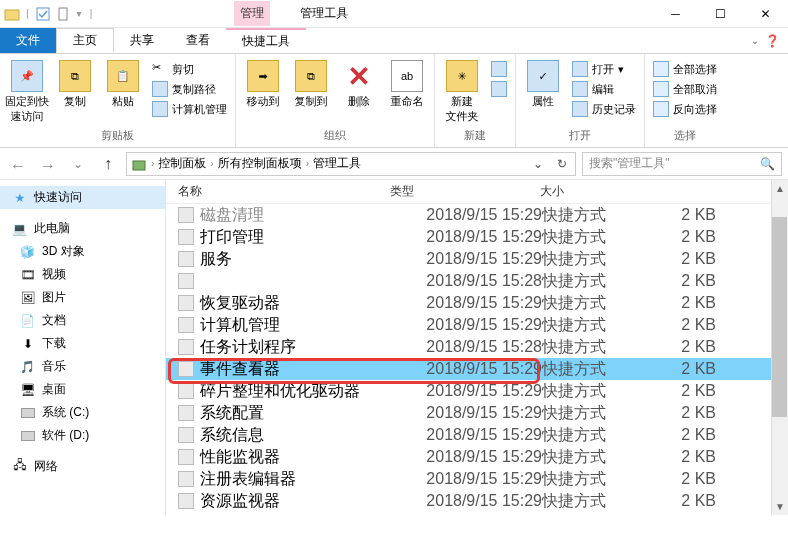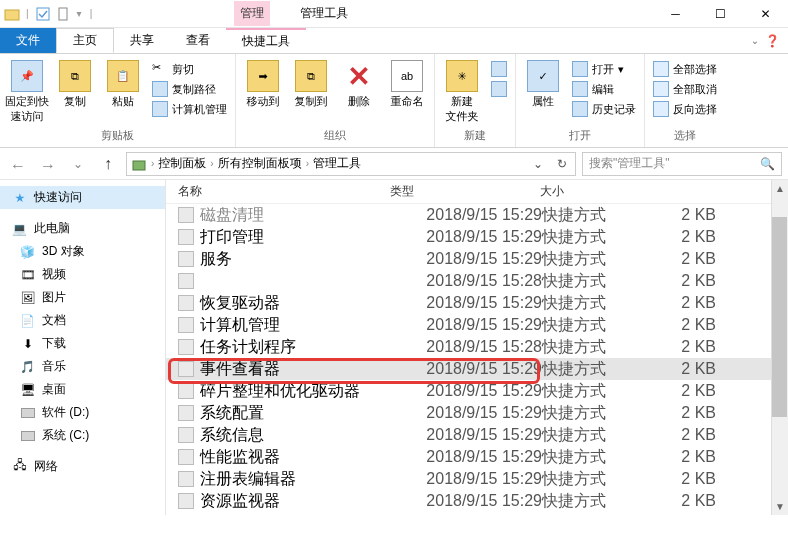--- a/index.html
+++ b/index.html
@@ -65,21 +65,21 @@
   
   
   .filepane { flex: 1; display: flex; flex-direction: column; overflow: hidden; position: relative; }
   .cols { display: flex; height: 24px; border-bottom: 1px solid #eee; align-items: center; font-size: 12px; color: #333; }
   .col-name { width: 224px; padding-left: 12px; }
   .col-date { width: 118px; }
   .col-type { width: 122px; }
   .col-size { width: 60px; text-align: right; padding-right: 8px; }
   .rows { overflow-y: auto; flex: 1; }
   .row { display: flex; height: 22px; align-items: center; font-size: 16px; }
-  .row.sel { background: #e5e5e5; }
+  .row.sel { background: #7dd3fc; }
   .row .c-name { width: 258px; padding-left: 12px; display: flex; align-items: center; gap: 6px; overflow: hidden; }
   .row .c-date { width: 118px; color: #555; text-align: right; }
   .row .c-type { width: 122px; color: #555; }
   .row .c-size { width: 60px; text-align: right; padding-right: 8px; color: #555; }
   .fic { width: 16px; height: 16px; background: #eaeaea; border: 1px solid #bcbcbc; display: inline-block; flex-shrink: 0; }
   .truncated { color: #888; }
   .highlight-box { position: absolute; border: 3px solid #e53935; border-radius: 6px; pointer-events: none; }
   
   
   .fscroll { width: 17px; background: #f0f0f0; border-left: 1px solid #ddd; display: flex; flex-direction: column; }
@@ -335,27 +335,27 @@
         <span>音乐</span>
       </div>
     <div class="nav-item">
         <span class="nic">🖥</span>
         <span>桌面</span>
       </div>
     <div class="nav-item">
         <span class="nic">
           <span class="drive-ic"></span>
         </span>
-        <span>软件 (D:)</span>
+        <span>系统 (C:)</span>
       </div>
     <div class="nav-item">
         <span class="nic">
           <span class="drive-ic"></span>
         </span>
-        <span>系统 (C:)</span>
+        <span>软件 (D:)</span>
       </div>
     <div style="height:8px;"></div>
     <div class="nav-item top">
         <span class="nic">🖧</span>
         <span>网络</span>
       </div>
   </div>
 
   <div class="filepane">
     <div class="cols">

